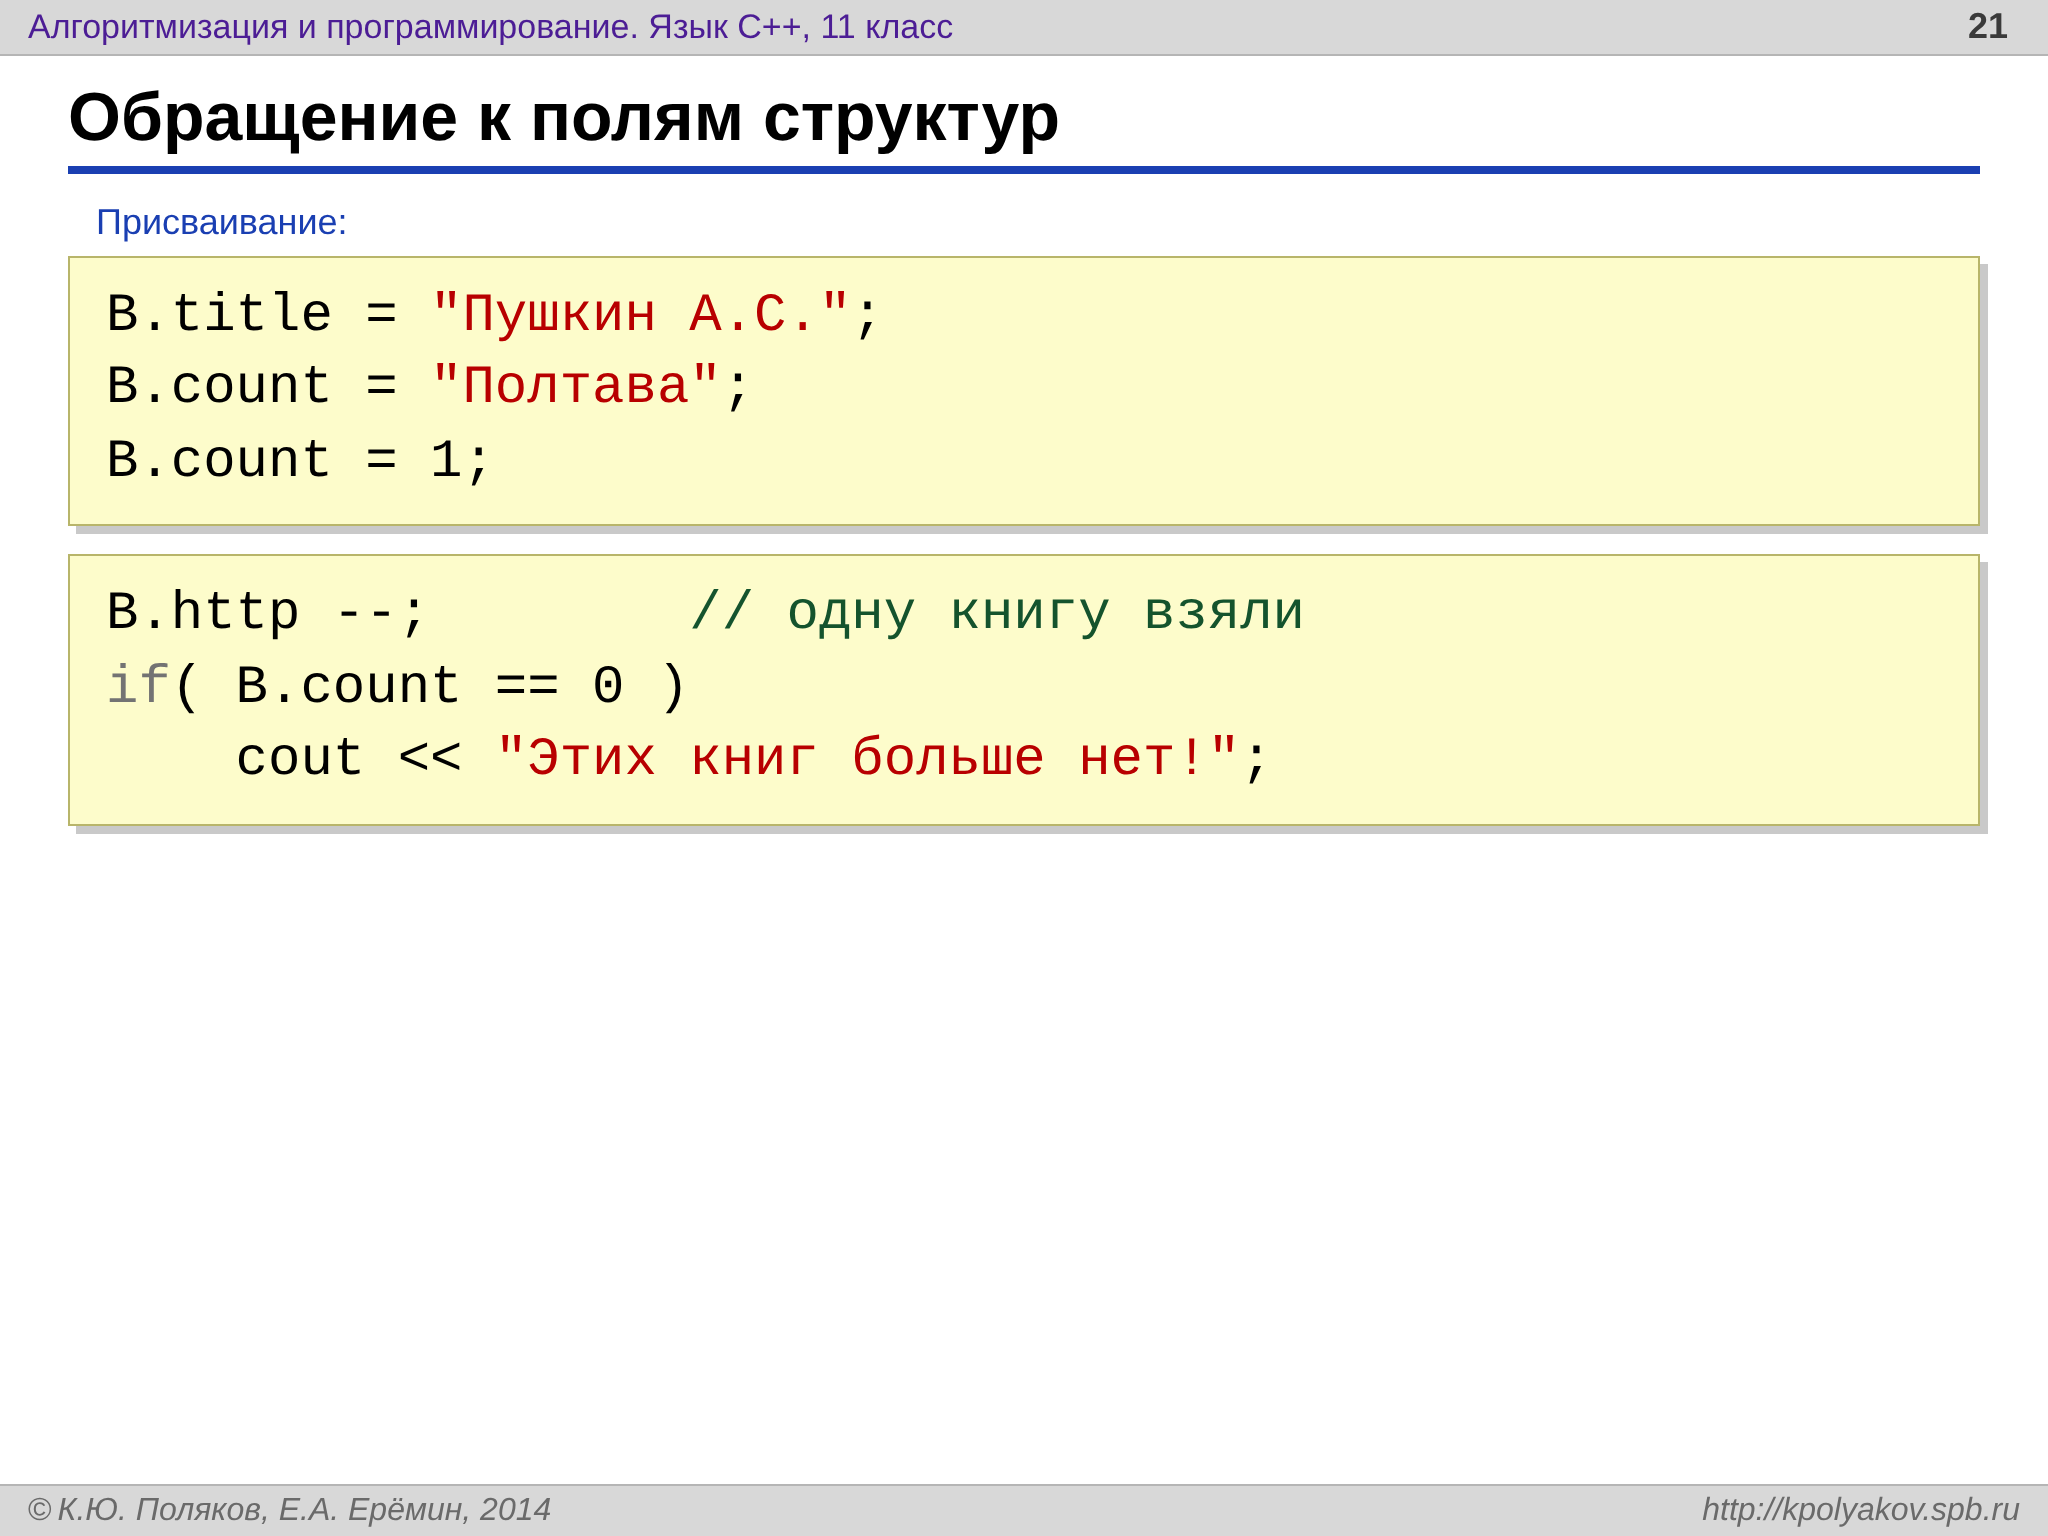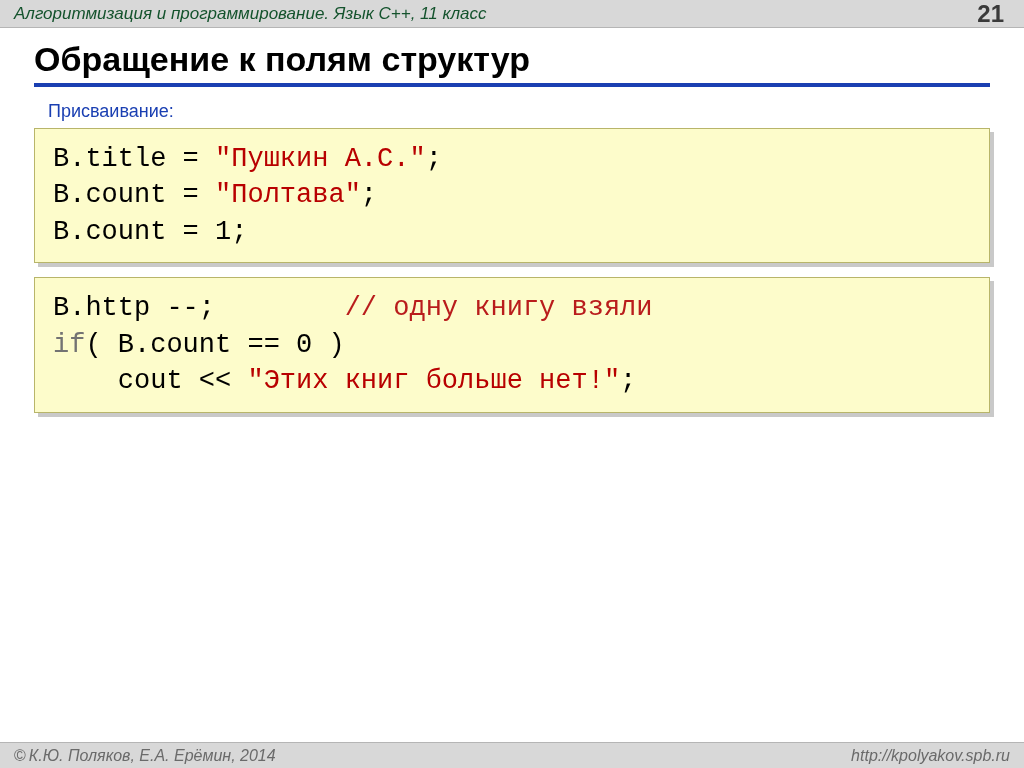--- a/index.html
+++ b/index.html
@@ -21,26 +21,25 @@
     display: flex;
     align-items: center;
     justify-content: space-between;
     height: 28px;
     background: #d8d8d8;
     border-bottom: 1px solid #b5b5b5;
     padding: 0 14px;
     box-sizing: border-box;
   }
   .topbar-title {
-    font-style: italic;
     font-size: 17px;
-    color: #14532d;
+    color: #4c1d95;
   }
   .page-num {
-    font-size: 24px;
+    font-size: 18px;
     color: #3a3a3a;
     font-weight: bold;
     padding-right: 6px;
     margin-left: 21px;
   }
   .content {
     padding: 12px 34px 18px 34px;
   }
   .heading {
     font-size: 34px;
@@ -64,21 +63,21 @@
     background: #fdfccb;
     border: 1px solid #b8b56a;
     box-shadow: 4px 4px 0 #c9c9c9;
     padding: 12px 18px 12px 18px;
     font-family: "Courier New", Courier, monospace;
     font-size: 27px;
     line-height: 1.35;
     white-space: pre;
     color: #000;
   }
-  .c-green  { color: #b91c1c; }
+  .c-green  { color: #14532d; }
   .c-blue   { color: #737373; }
   .c-number { color: #000; }
   .c-red    { color: #b80000; }
 
   .footer {
     position: absolute;
     left: 0;
     right: 0;
     bottom: 0;
     height: 26px;

